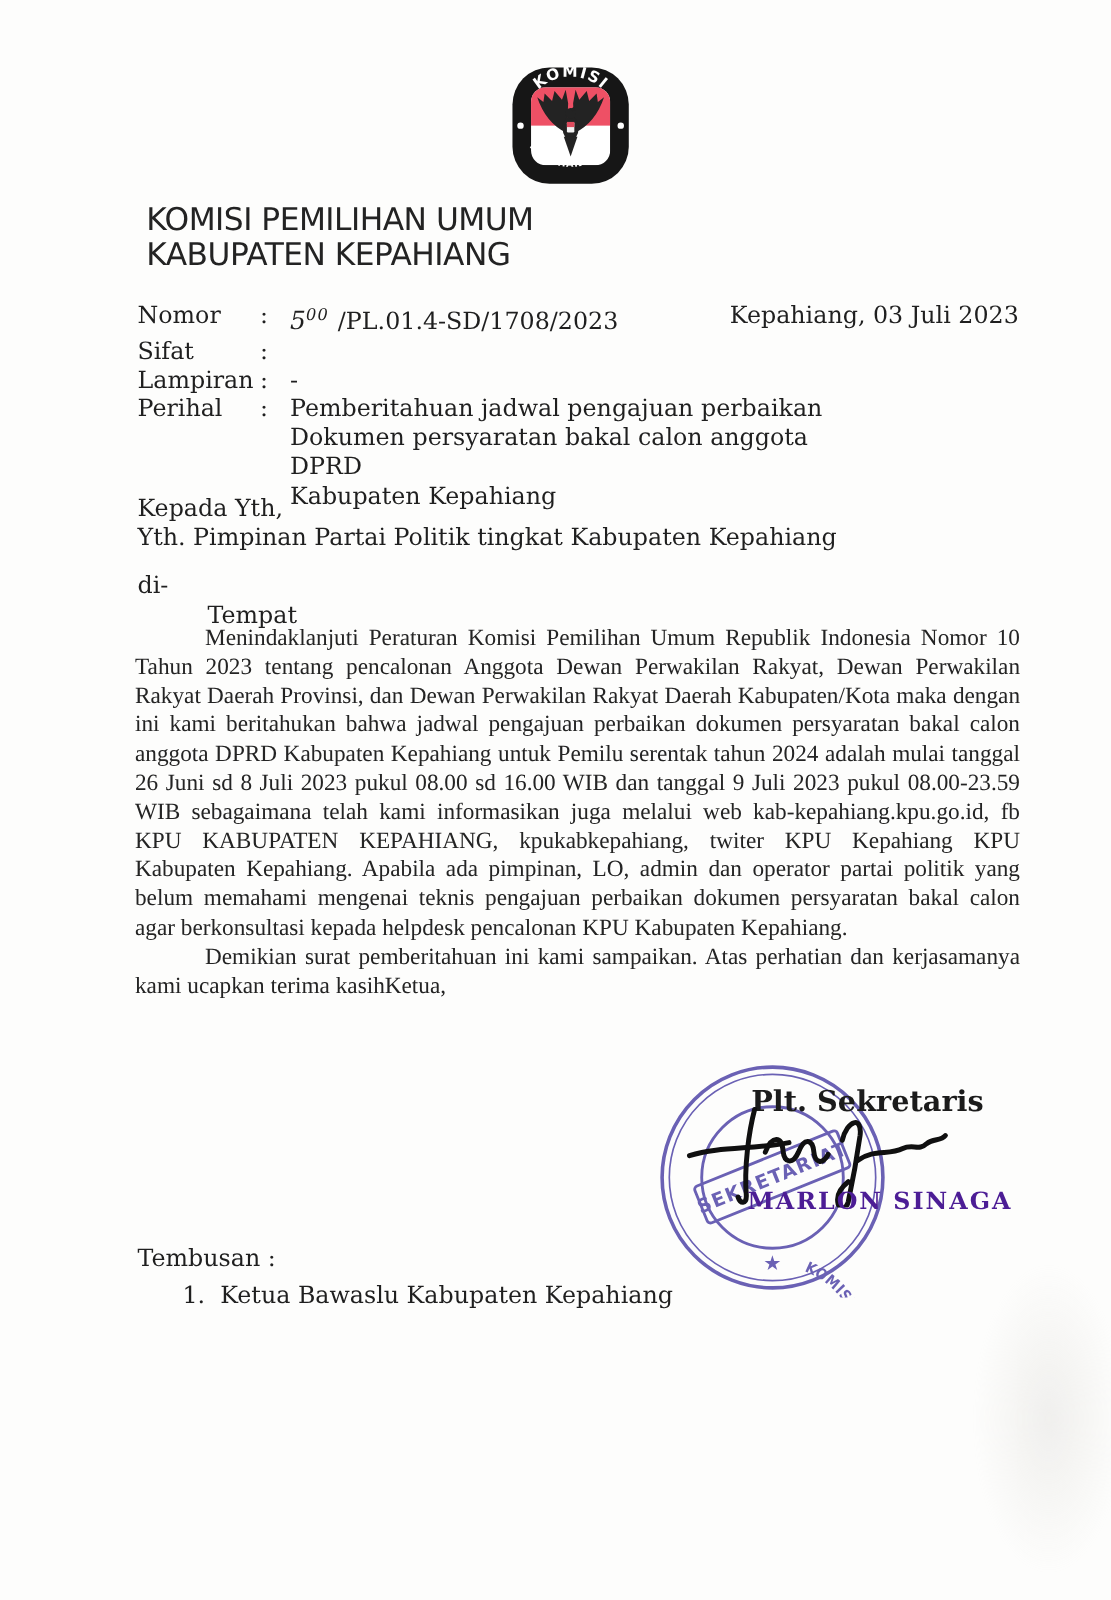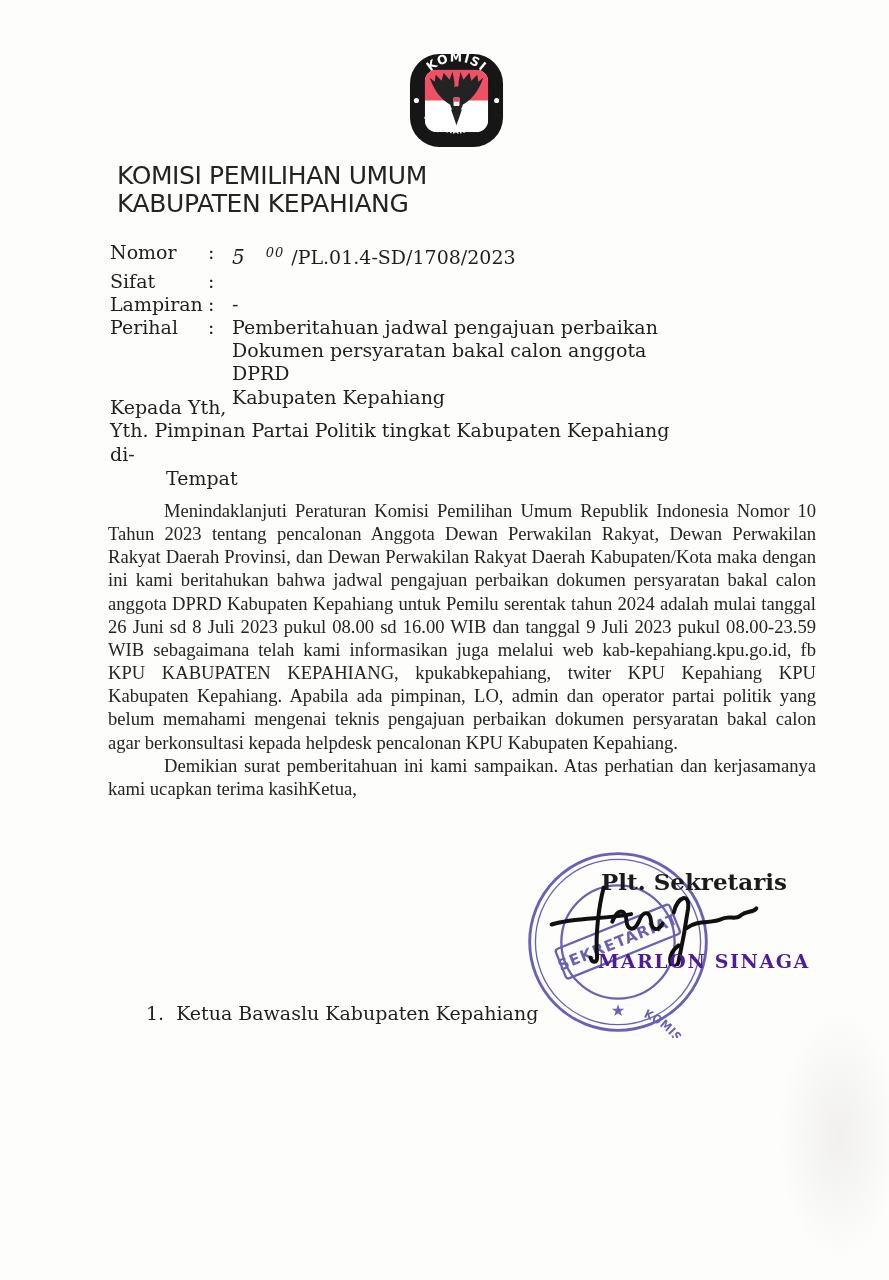--- a/index.html
+++ b/index.html
@@ -20,25 +20,25 @@
        font-size:25px;letter-spacing:-0.4px;color:#232323;white-space:nowrap;}
   .org1{top:161px;} .org2{top:189px;}
   
   .date{position:absolute;right:74px;top:241px;font-size:19px;color:#1f1f1f;}
   .meta{position:absolute;left:110px;top:241px;width:560px;font-size:19px;line-height:23.2px;color:#1f1f1f;}
   .mrow{display:flex;align-items:flex-start;}
   .lbl{width:98px;flex:none;}
   .cln{width:24px;flex:none;}
   .val{flex:1;}
   .nomor-hand{font-style:italic;font-size:20px;}
-  .nomor-hand sup,.nomor-sup{font-style:italic;font-size:13px;vertical-align:super;letter-spacing:1px;margin-left:21px;}
+  .nomor-hand sup,.nomor-sup{font-style:italic;font-size:13px;vertical-align:super;letter-spacing:1px;}
   .nomor-rest{margin-left:7px;text-align:center;}
   
   .recipient{position:absolute;left:110px;top:396px;font-size:19px;line-height:23px;color:#1f1f1f;}
-  .di-line{margin-top:1px;}
+  .di-line{margin-top:15px;}
   .tempat{padding-left:56px;margin-top:1px;}
   
   .body{position:absolute;left:108px;top:499px;width:708px;
         font-size:18.6px;line-height:23.15px;text-align:justify;color:#242424;}
   .body p{margin:0;text-indent:56px;font-family:Liberation Serif, serif;}
   
   .sigblock{position:absolute;left:518px;top:838px;width:340px;height:215px;}
   .stamp{position:absolute;left:4px;top:8px;width:192px;height:192px;opacity:.82;filter:blur(.4px);}
   .sig-title{position:absolute;left:83px;top:30px;font-size:23px;font-weight:bold;color:#1b1b1b;white-space:nowrap;}
   .sig-scribble{position:absolute;left:26px;top:46px;width:218px;height:82px;}
@@ -82,20 +82,21 @@
       <path d="M50,36.5 l4,-2.5 l-2.5,4.5 z"></path>
       <path d="M44.5,59 L50,75 L55.5,59 Z"></path>
       <rect x="47" y="47" width="6" height="8.5" rx="1" fill="#f1f1f1"></rect>
       <rect x="47" y="47" width="6" height="4.2" fill="#e04b5e"></rect>
     </g>
   </svg>
 
   <div class="org org1">KOMISI PEMILIHAN UMUM</div>
   <div class="org org2">KABUPATEN KEPAHIANG</div>
 
+  <div class="date">Kepahiang, 03 Juli 2023</div>
 
   <div class="meta">
     <div class="mrow">
       <span class="lbl">Nomor</span>
       <span class="cln">:</span>
       <span class="val">
         <span class="nomor-hand">5</span><span class="nomor-sup">00</span><span class="nomor-rest">/PL.01.4-SD/1708/2023</span>
       </span>
     </div>
     <div class="mrow">
@@ -154,20 +155,21 @@
         <path d="M63,3 C58,22 54,52 56,76 C56,83 51,83 49,77"></path>
         <path d="M72,39 c6,-15 14,-13 15,-1 c1,10 8,12 13,1 c5,-13 12,-11 13,0 c1,9 7,11 12,2"></path>
         <path d="M137,29 c4,-17 17,-21 15,-4 c-3,21 -7,42 -10,56 c-2,8 -9,6 -9,-2 c0,-6 4,-11 9,-15"></path>
         <path d="M150,46 c14,-10 26,-4 38,-10 c8,-4 14,2 20,-4 c6,-5 12,-2 16,-7"></path>
       </g>
     </svg>
     <div class="sig-name">MARLON SINAGA</div>
   </div>
 
   <div class="tembusan">
+    <div>Tembusan :</div>
     <div class="temb-item">
       <span class="temb-num">1.</span>
       <span>Ketua Bawaslu Kabupaten Kepahiang</span>
     </div>
   </div>
 
   <div class="noise"></div>
 </div>
 
 </body></html>

